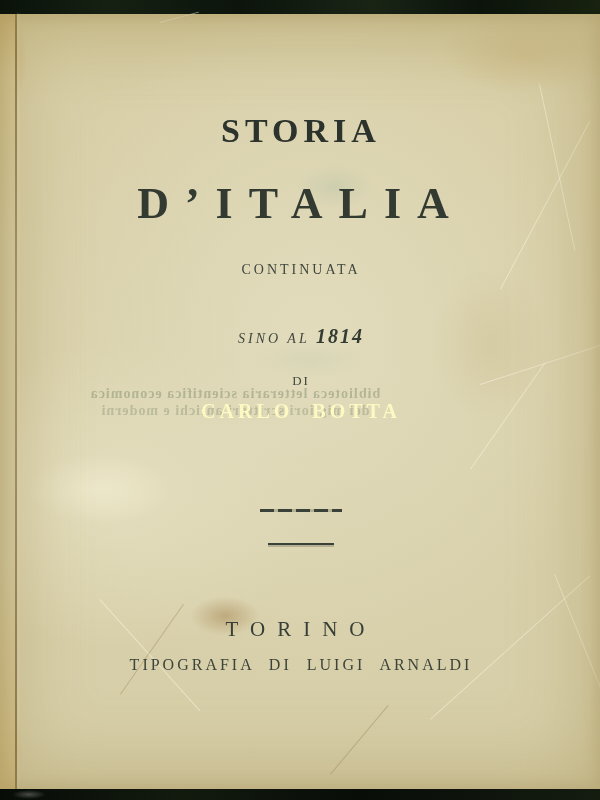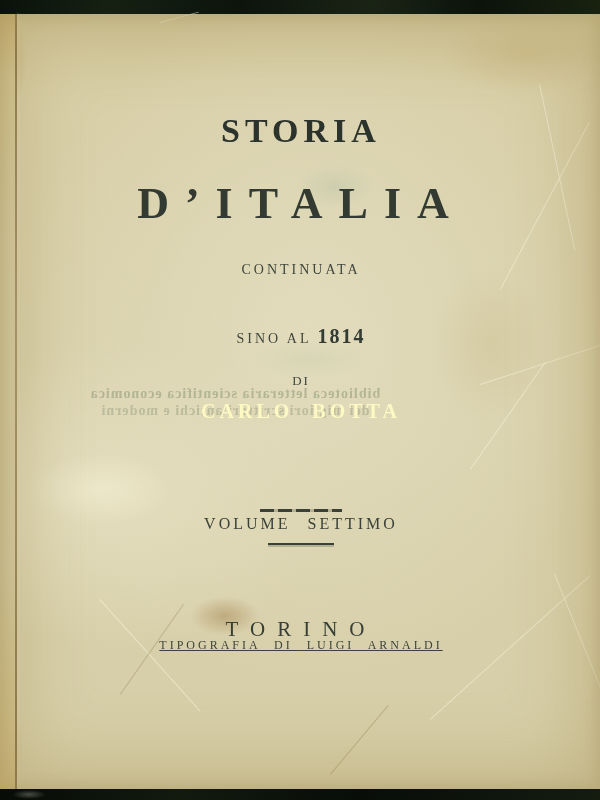--- a/index.html
+++ b/index.html
@@ -65,42 +65,42 @@
   }
   
   .scratch{position:absolute;height:1px;background:rgba(248,244,222,.55);transform-origin:0 0;}
   .scratch.dark{background:rgba(140,115,68,.35);}
   
   .col{position:absolute;left:10px;width:582px;text-align:center;color:#3a4138;line-height:1;}
   .t-storia{top:114px;font-size:34px;font-weight:bold;letter-spacing:5px;color:#2c332c;}
   .t-ditalia{top:182px;font-size:44px;font-weight:bold;letter-spacing:16px;color:#323a32;}
   .t-continuata{top:263px;font-size:14px;letter-spacing:3px;color:#3e453c;}
   .t-quella{top:280px;font-size:23px;letter-spacing:2px;word-spacing:12px;color:#39413a;text-shadow:0 0 .4px #39413a;}
-  .t-sino{top:326px;font-size:14px;letter-spacing:3px;color:#3e453c;}
+  .t-sino{top:326px;font-size:14px;letter-spacing:3px;color:#3e453c;font-style:italic;}
   .t-sino .year{font-size:20px;font-weight:bold;letter-spacing:2px;color:#333b33;}
   .t-di{top:374px;font-size:13px;letter-spacing:2px;color:#40473e;text-align:center;}
   .t-author{top:401px;font-size:20px;font-weight:bold;letter-spacing:4px;word-spacing:10px;color:#fef9c3;}
   
   .ghost{
     position:absolute;left:40px;width:390px;text-align:center;
     transform:scaleX(-1);
     color:rgba(104,124,92,.38);
     filter:blur(.7px);
     font-weight:bold;letter-spacing:1px;
   }
   .ghost1{top:386px;font-size:14px;}
   .ghost2{top:403px;font-size:14px;color:rgba(110,126,96,.32);}
   .rule-top{top:509px;width:82px;height:3px;position:absolute;left:260px;
     background:repeating-linear-gradient(90deg,#3a4138 0,#3a4138 14px,rgba(58,65,56,.25) 14px,rgba(58,65,56,.25) 18px);}
   .t-volume{top:516px;font-size:16px;letter-spacing:3px;word-spacing:10px;color:#3a4138;}
   .rule-bottom{top:543px;width:66px;height:2px;position:absolute;left:268px;background:#3a4138;
     box-shadow:0 2px 0 rgba(58,65,56,.25);}
   
   .t-torino{top:610px;font-size:21px;letter-spacing:12px;color:#373f37;margin-top:9px;}
-  .t-tipografia{top:639px;font-size:12px;letter-spacing:3px;word-spacing:8px;color:#3c433a;text-decoration:underline;}
+  .t-tipografia{top:657px;font-size:16px;letter-spacing:3px;word-spacing:8px;color:#3c433a;}
   .t-year{top:660px;font-size:20px;letter-spacing:2px;color:#363e36;}
 </style>
 </head>
 <body>
 
 <div class="stage">
 
   <div class="band-top"></div>
 
   <div class="paper">
@@ -143,21 +143,20 @@
     <span>SINO AL</span>
     <span> </span>
     <span class="year">1814</span>
   </div>
 
   <div class="col t-di">DI</div>
 
   <div class="col t-author">CARLO BOTTA</div>
 
   <div class="rule-top"></div>
-  <div class="col t-volume">VOLUME SETTIMO</div>
   <div class="rule-bottom"></div>
 
   <div class="col t-torino">TORINO</div>
 
   <div class="col t-tipografia">TIPOGRAFIA DI LUIGI ARNALDI</div>
 
 
   <div class="band-bottom"></div>
 </div>
 

